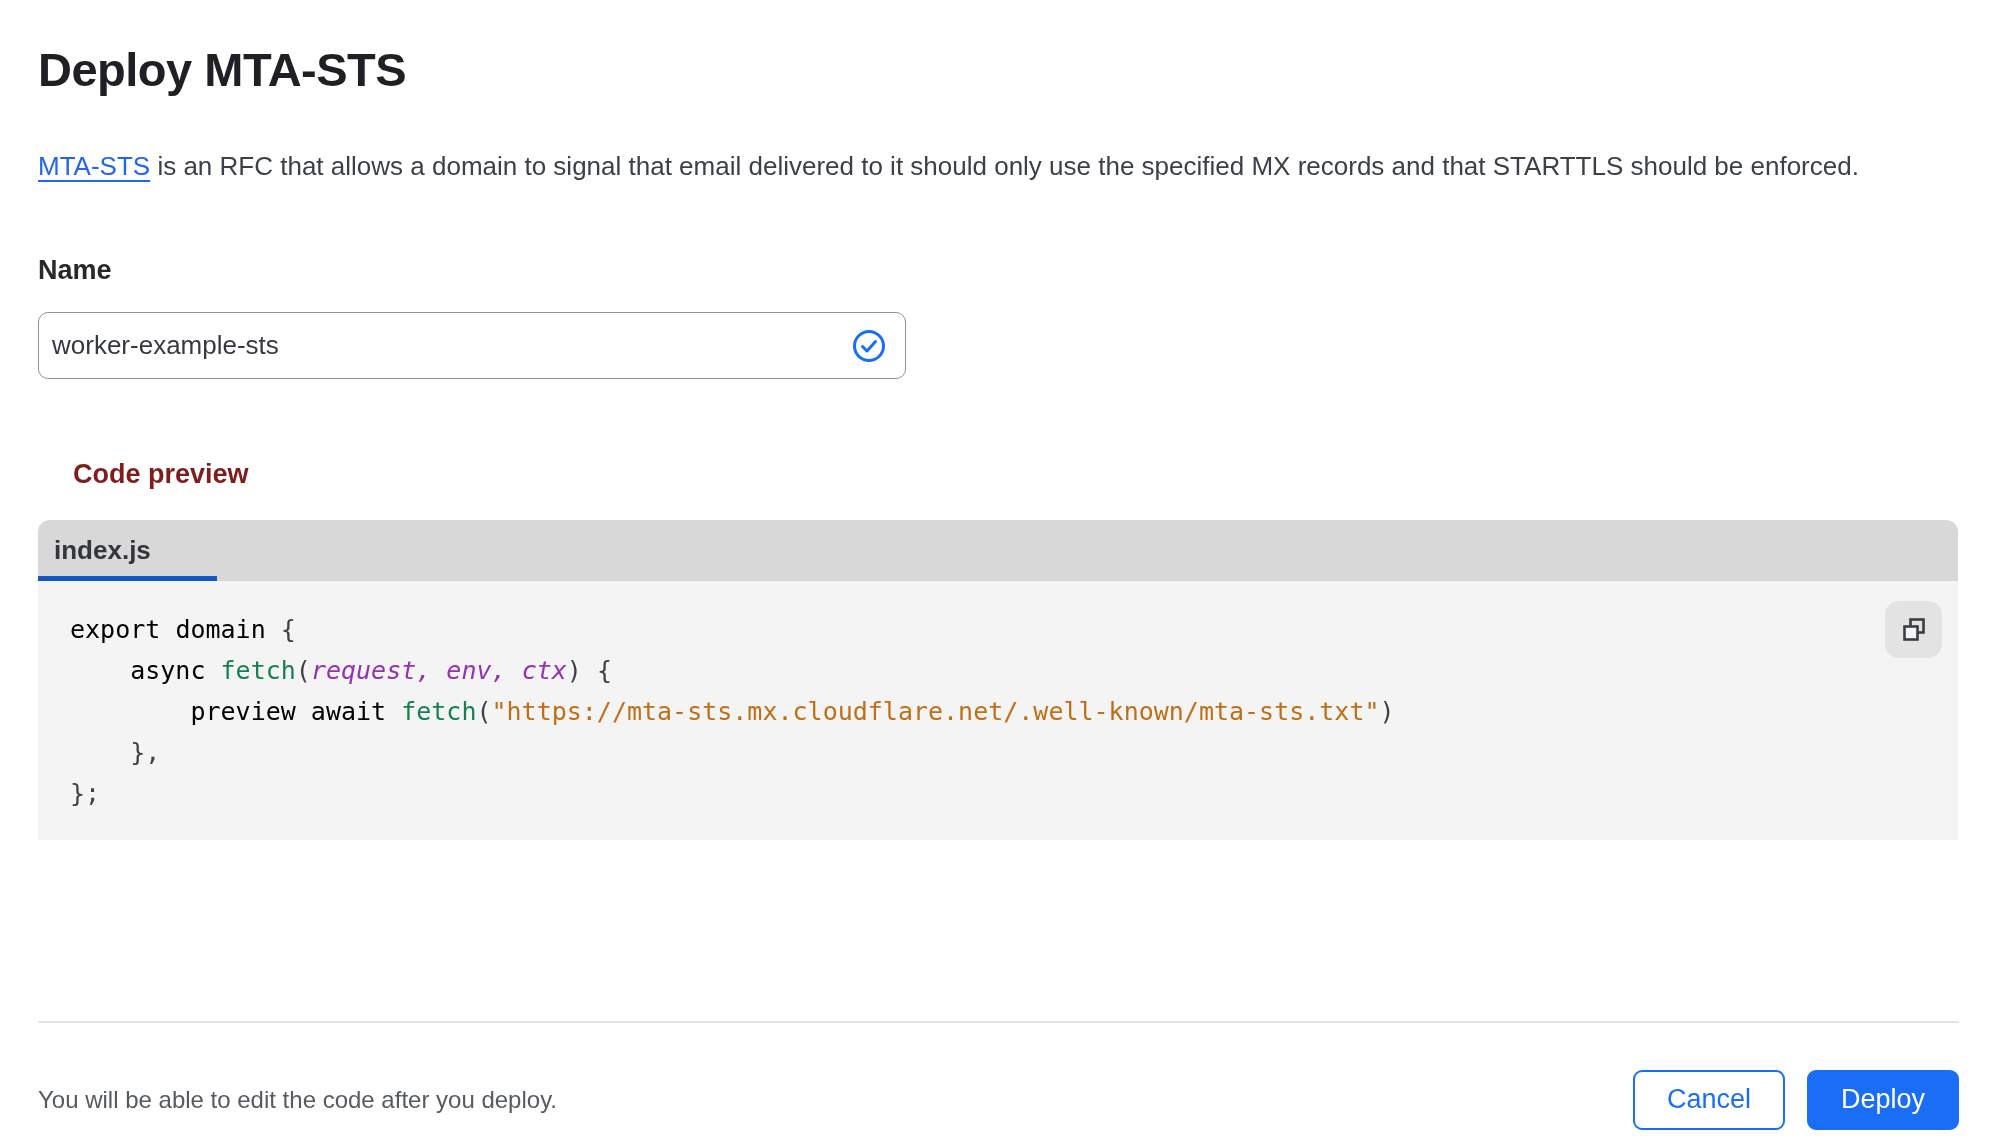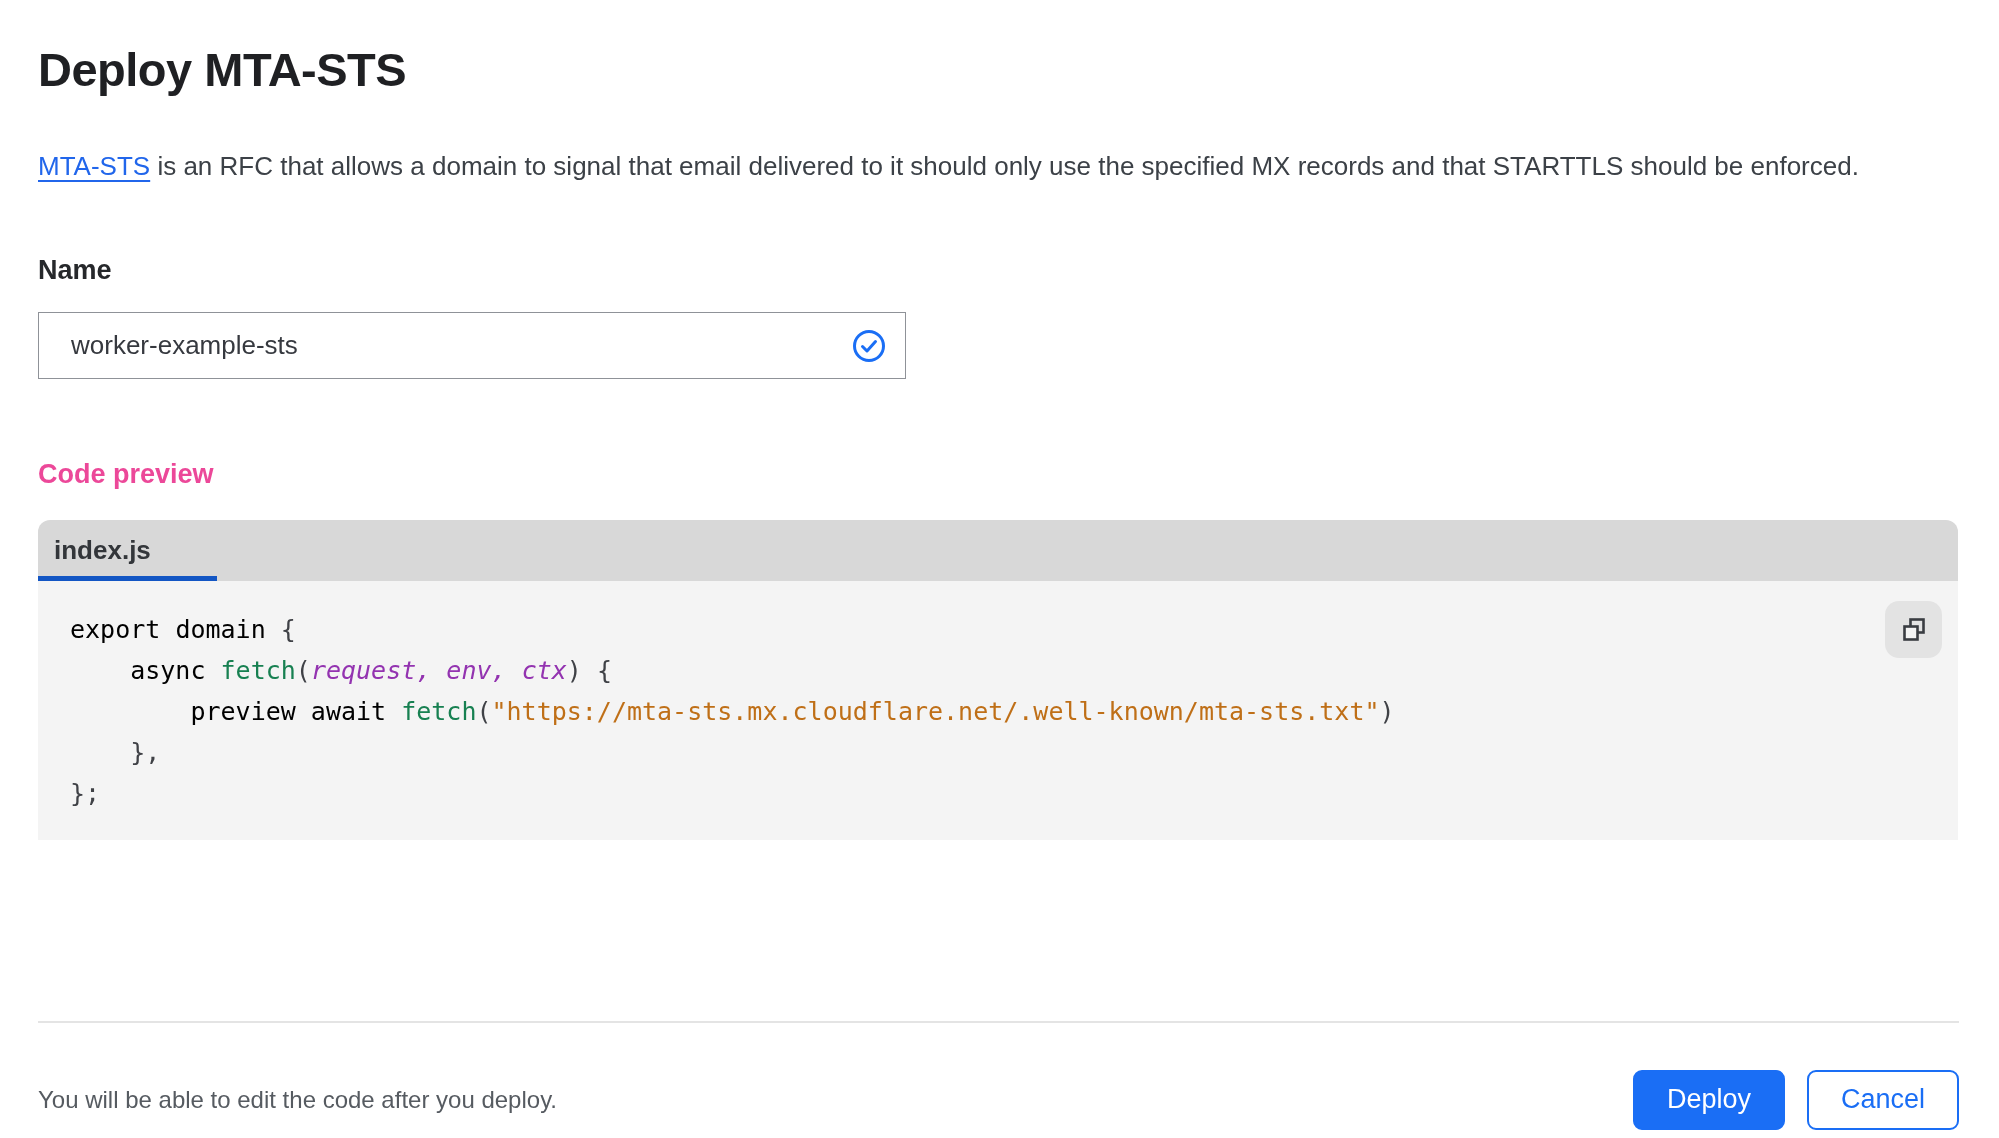--- a/index.html
+++ b/index.html
@@ -48,42 +48,43 @@
   .input-wrap {
     margin-top: 26px;
     position: relative;
     width: 868px;
     height: 67px;
   }
   .text-input {
     width: 100%;
     height: 100%;
     border: 1px solid #8f9298;
-    border-radius: 0;
+    border-radius: 10px;
     font-family: "Liberation Sans", sans-serif;
     font-size: 26px;
     color: #36393f;
-    padding: 0 70px 0 32px;
+    padding: 0 70px 0 13px;
     outline: none;
     background: #fff;
   }
   .valid-icon {
     position: absolute;
     right: 20px;
     top: 50%;
     transform: translateY(-50%);
     width: 34px;
     height: 34px;
     display: block;
   }
   .section-label {
     margin-top: 80px;
     font-size: 27px;
     font-weight: 700;
-    color: #ec4899;
+    color: #7f1d1d;
+    margin-left: 35px;
   }
   .code-card {
     margin-top: 30px;
     width: 1920px;
   }
   .tab-bar {
     background: #d8d8d8;
     border-radius: 12px 12px 0 0;
     height: 61px;
     display: flex;
@@ -221,19 +222,19 @@
         </svg>
       </button>
     </div>
   </div>
 
   <div class="footer-zone">
     <div class="divider"></div>
     <div class="footer">
       <div class="footer-note">You will be able to edit the code after you deploy.</div>
       <div class="actions">
+        <button class="btn btn-secondary">Cancel</button>
         <button class="btn btn-primary">Deploy</button>
-        <button class="btn btn-secondary">Cancel</button>
       </div>
     </div>
   </div>
 
 </div>
 
 </body></html>

